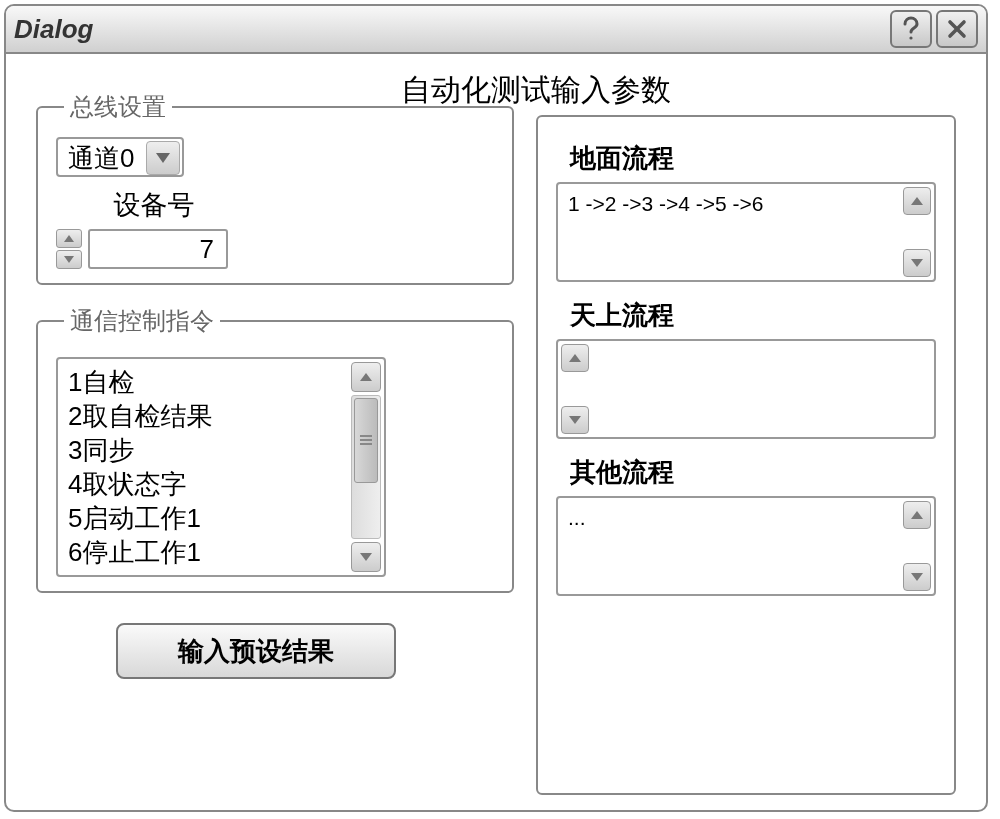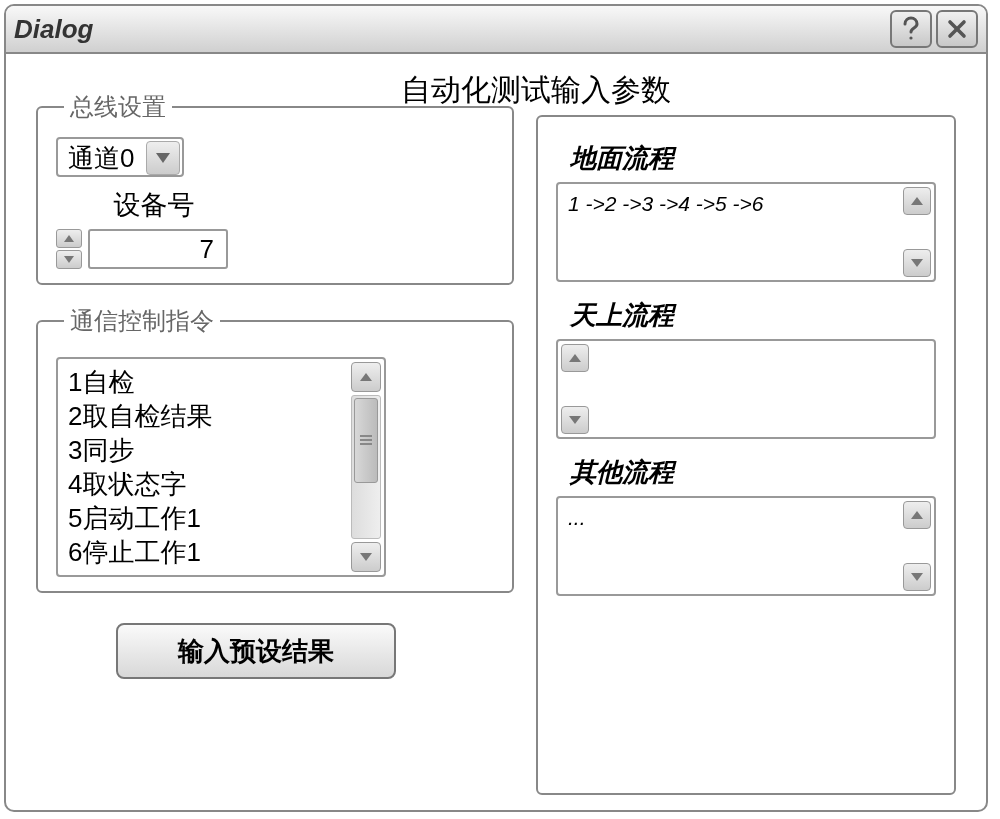--- a/index.html
+++ b/index.html
@@ -249,21 +249,20 @@
       font-size: 26px;
       font-weight: bold;
       cursor: pointer;
     }
     .flow-test {
       height: 100%;
     }
     .flow-block {
       margin-top: 10px;
       margin-bottom: 16px;
-      font-style: italic;
     }
     .flow-label {
       font-size: 26px;
       font-weight: bold;
       margin-left: 14px;
       margin-bottom: 6px;
     }
     .flow-textarea-wrap {
       display: flex;
       border: 2px solid #999;

